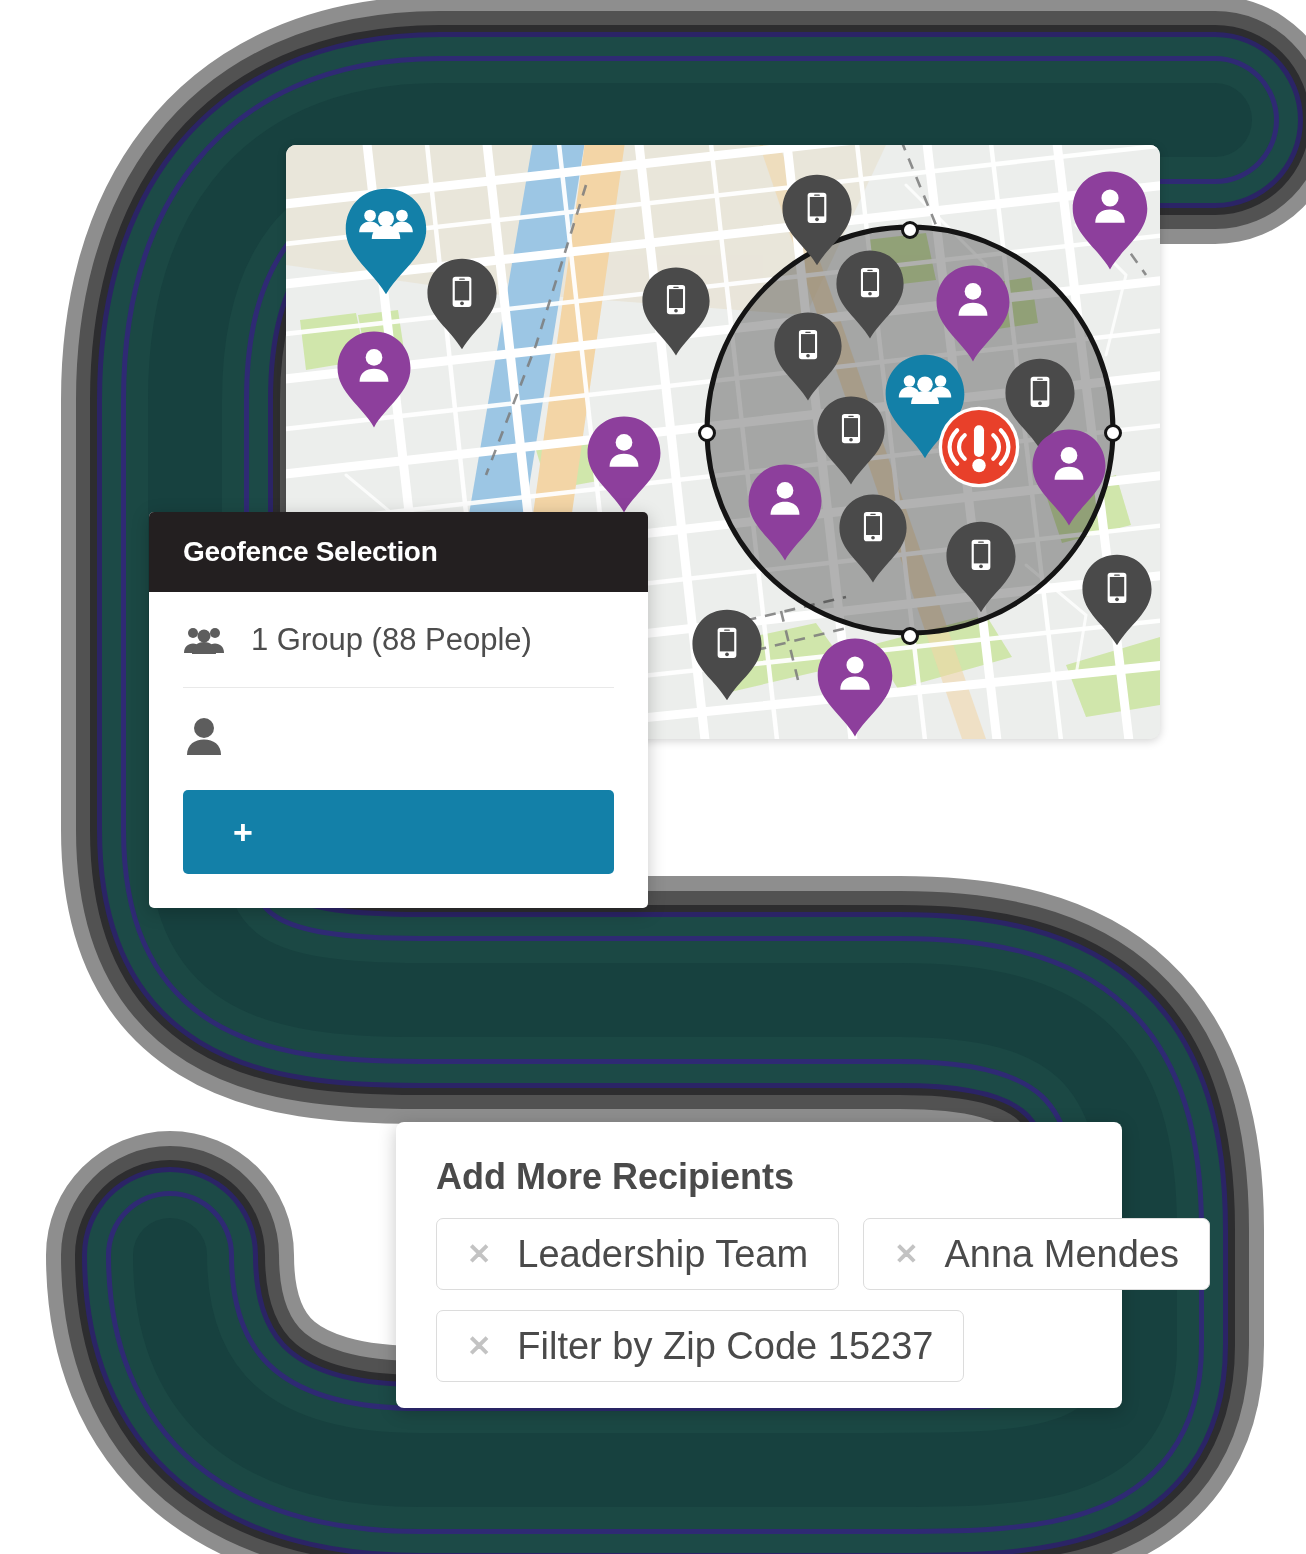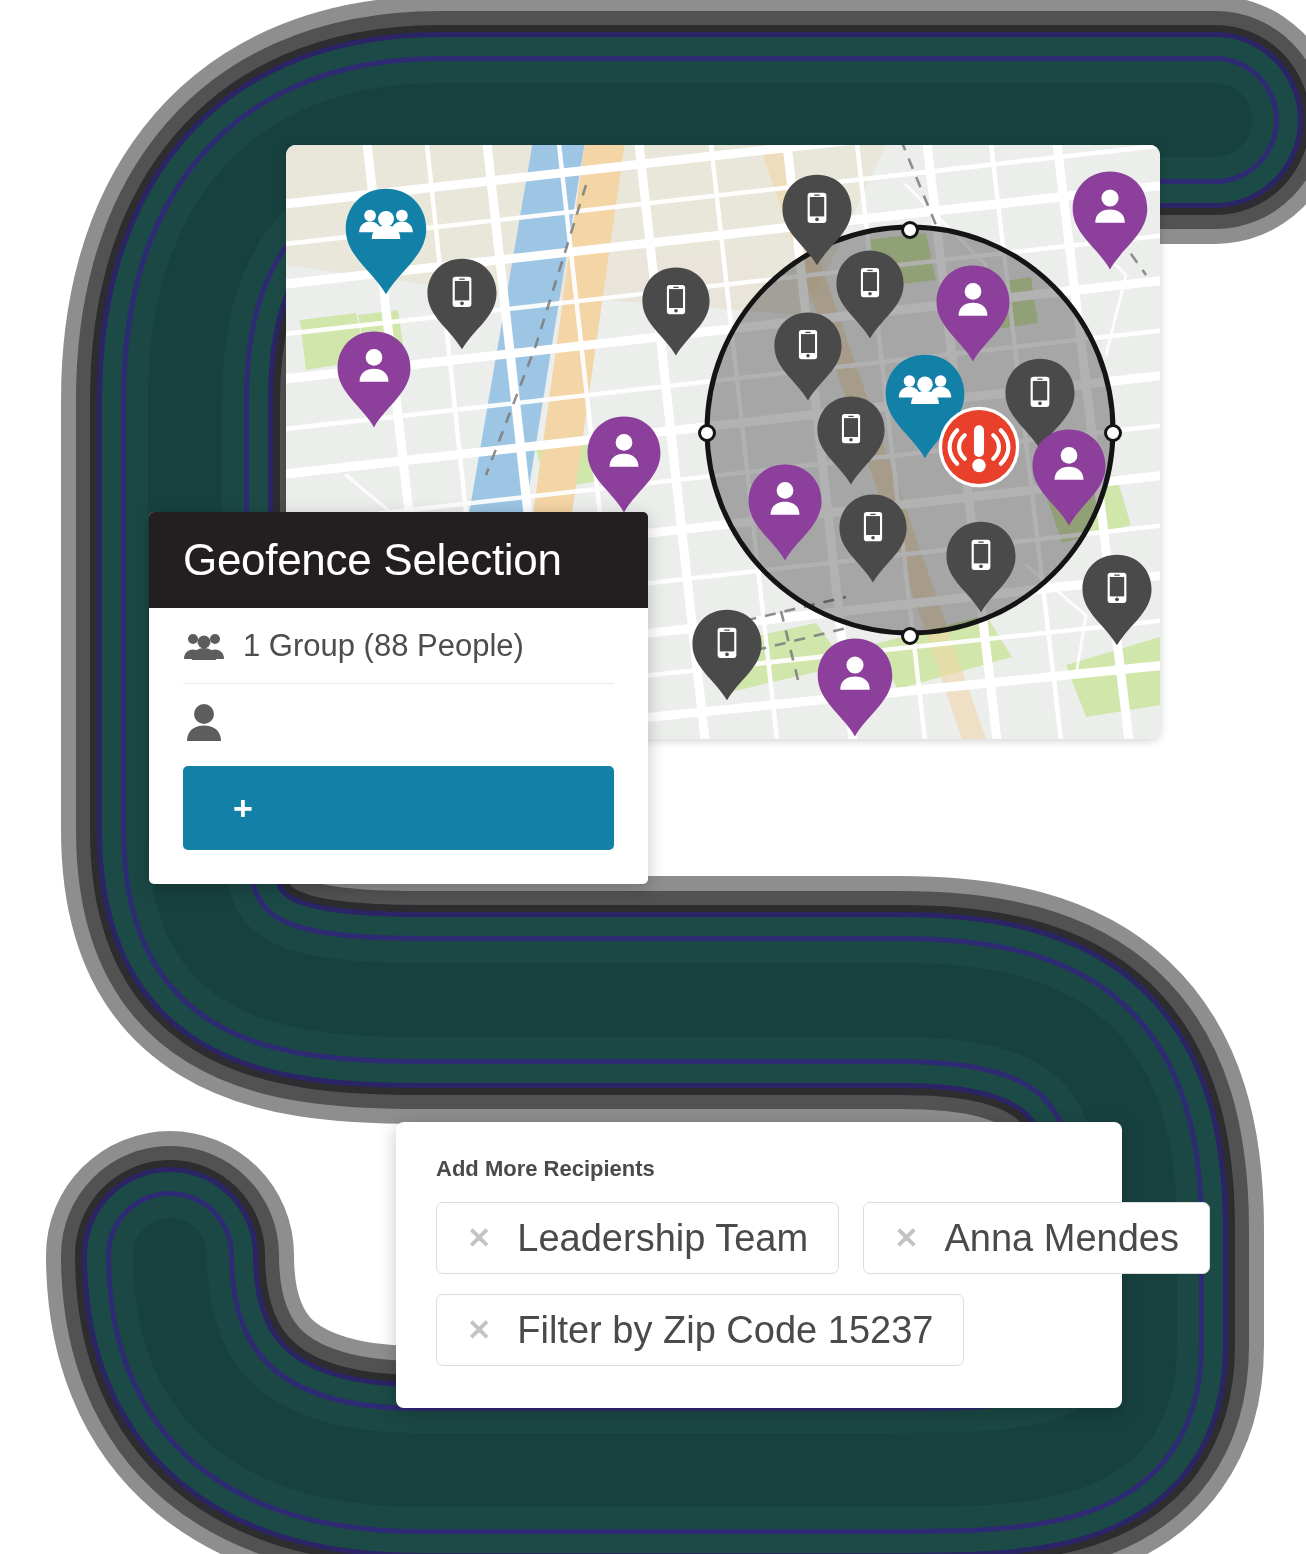--- a/index.html
+++ b/index.html
@@ -36,32 +36,32 @@
     background: #ffffff;
     box-shadow: 0 4px 18px rgba(0,0,0,0.22);
     overflow: hidden;
   }
   #panel-header {
     background: #231f20;
     padding: 26px 34px 26px 34px;
   }
   #panel-header h1 {
     color: #ffffff;
-    font-size: 44px;
-    font-weight: normal;
+    font-size: 28px;
+    font-weight: bold;
     letter-spacing: -0.3px;
     line-height: 1.0;
   }
   #panel-body { padding: 0 34px 0 34px; }
   .panel-row {
     display: flex;
     align-items: center;
-    height: 76px;
+    height: 96px;
     border-bottom: 1px solid #e9e9e9;
-    gap: 18px;
+    gap: 26px;
   }
   .panel-row:last-of-type { border-bottom: none; }
   .panel-row .row-icon {
     width: 42px;
     display: flex; align-items: center; justify-content: center;
     color: #5d5d5d;
     flex: 0 0 42px;
   }
   .panel-row .row-text {
     font-size: 31px;
@@ -94,21 +94,21 @@
   #recipients-panel {
     position: absolute;
     left: 396px; top: 1122px;
     width: 726px; height: 286px;
     background: #ffffff;
     border-radius: 8px;
     box-shadow: 0 4px 18px rgba(0,0,0,0.22);
     padding: 34px 40px;
   }
   #recipients-title {
-    font-size: 22px;
+    font-size: 36px;
     font-weight: bold;
     color: #4a4a4a;
     margin-bottom: 20px;
   }
   .chips-row { display: flex; gap: 24px; margin-bottom: 20px; }
   .chip {
     display: flex; align-items: center; gap: 26px;
     height: 72px;
     padding: 0 30px;
     border: 1px solid #dcdcdc;

